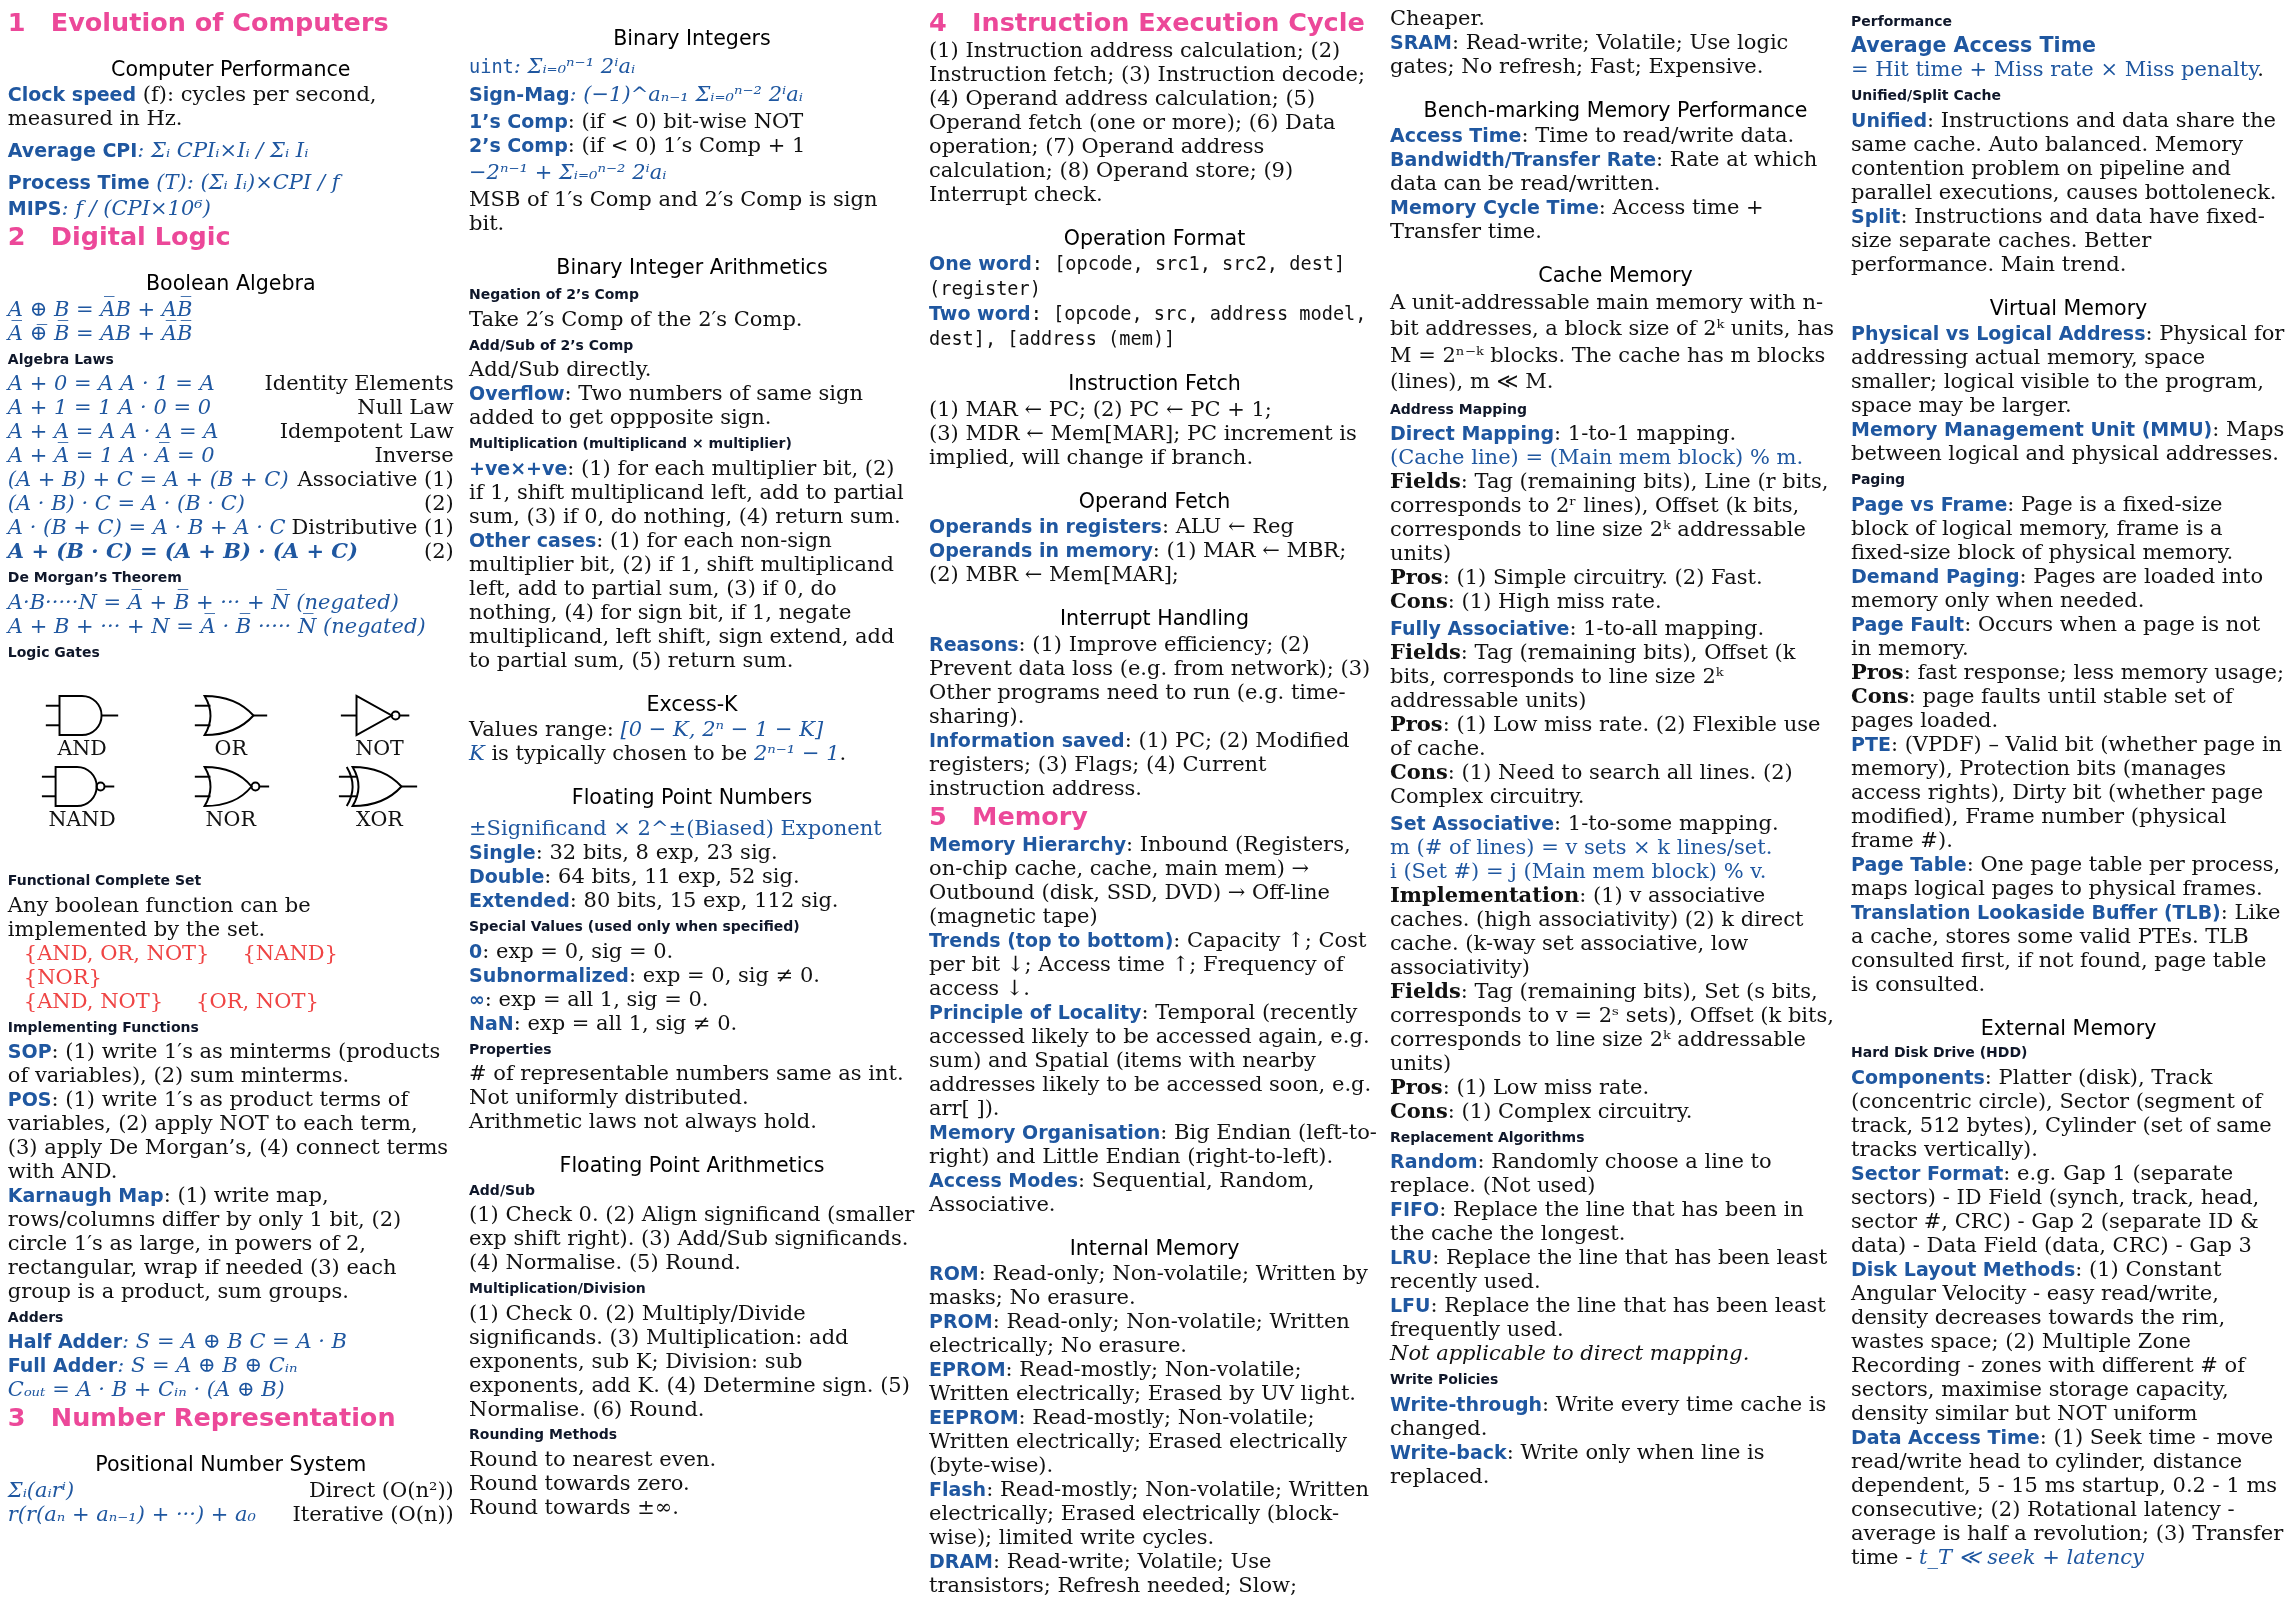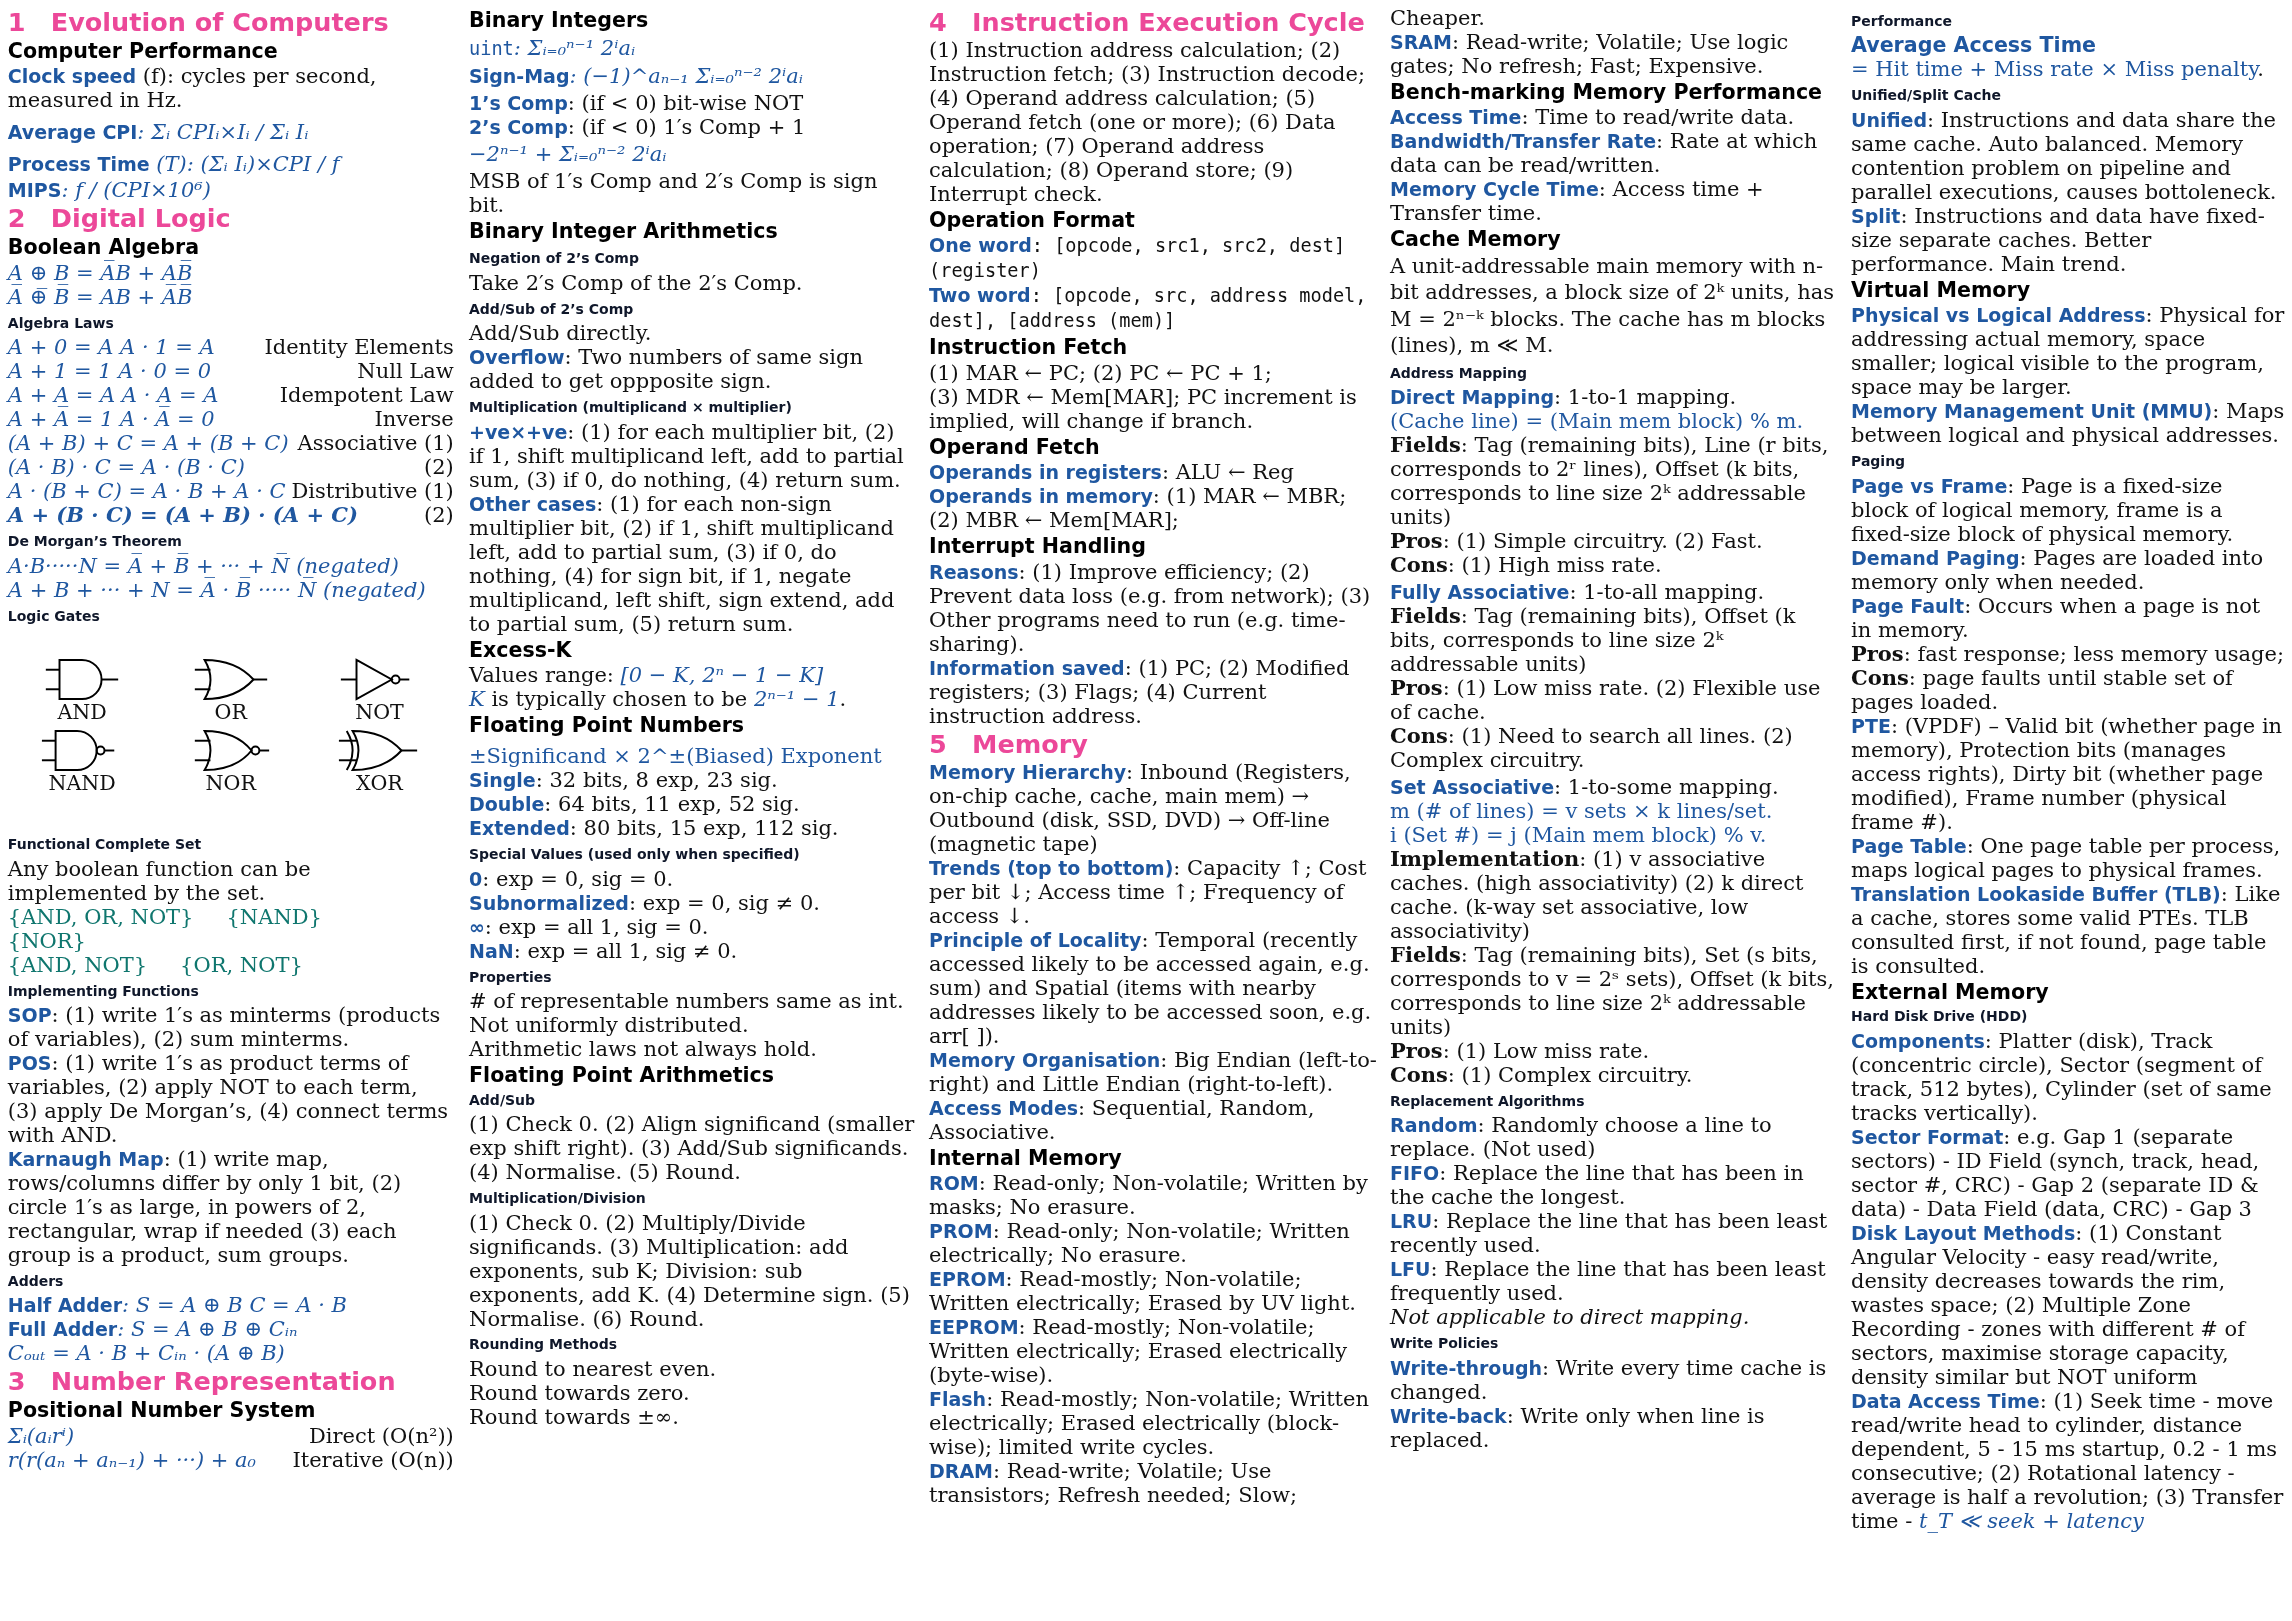--- a/index.html
+++ b/index.html
@@ -7,37 +7,37 @@
          font-family:"DejaVu Serif","Liberation Serif",serif; color:#111; }
   .col { position:absolute; top:5.9px; font-size:21px; line-height:24px; }
   .c1 { left:7.8px;    width:446px; }
   .c2 { left:469px;  width:446px; }
   .c3 { left:929px;  width:451px; }
   .c4 { left:1390px; width:451px; }
   .c5 { left:1851px; width:435px; }
   .sec { font-family:"DejaVu Sans","Liberation Sans",sans-serif; font-weight:bold;
          color:#ec4899; font-size:25.5px; line-height:29px; margin:2px 0 1px 0; }
   .sec .num { display:inline-block; width:43px; }
-  .sub { font-family:"DejaVu Sans","Liberation Sans",sans-serif; font-weight:bold;
-         color:#000; font-size:20.6px; line-height:25.5px; margin-top:2px; }
+  .sub { font-family:"DejaVu Sans","Liberation Sans",sans-serif; font-weight:normal;
+         color:#000; font-size:20.6px; line-height:25.5px; margin-top:20px;text-align:center; }
   .subsub { font-family:"DejaVu Sans","Liberation Sans",sans-serif; font-weight:bold;
          color:#0f172a; font-size:14px; line-height:23.5px; margin-top:2.9px; }
   .term { font-family:"DejaVu Sans","Liberation Sans",sans-serif; font-weight:bold; color:#1f57a0; font-size:19px; }
   .math { color:#1f57a0; font-style:italic; }
   .mono { font-family:"DejaVu Sans Mono","Liberation Mono",monospace; font-size:18.6px; }
   .b { font-weight:bold; }
   .it { font-style:italic; }
   p { margin:0; }
   .law { display:flex; justify-content:space-between; }
   .law .m { color:#1f57a0; font-style:italic; }
   .gates { display:grid; grid-template-columns:repeat(3, 1fr); margin:29px 0 39px 0; row-gap:3.9px; }
   .gate { text-align:center; }
   .gate svg { display:block; margin:0 auto; }
   .gate span { display:block; font-size:20.6px; line-height:21.6px; }
-  .sets { color:#0f766e; }
+  .sets { color:#ef4444;margin-left:16px; }
   .sets span { margin-right:33px; }
   .row2 { display:flex; justify-content:space-between; }
 </style>
 </head>
 <body>
 
 <div class="col c1">
   <div class="sec"><span class="num">1</span><span>Evolution of Computers</span></div>
   <div class="sub">Computer Performance</div>
   <p><span class="term">Clock speed</span><span> (f): cycles per second, measured in Hz.</span></p>

